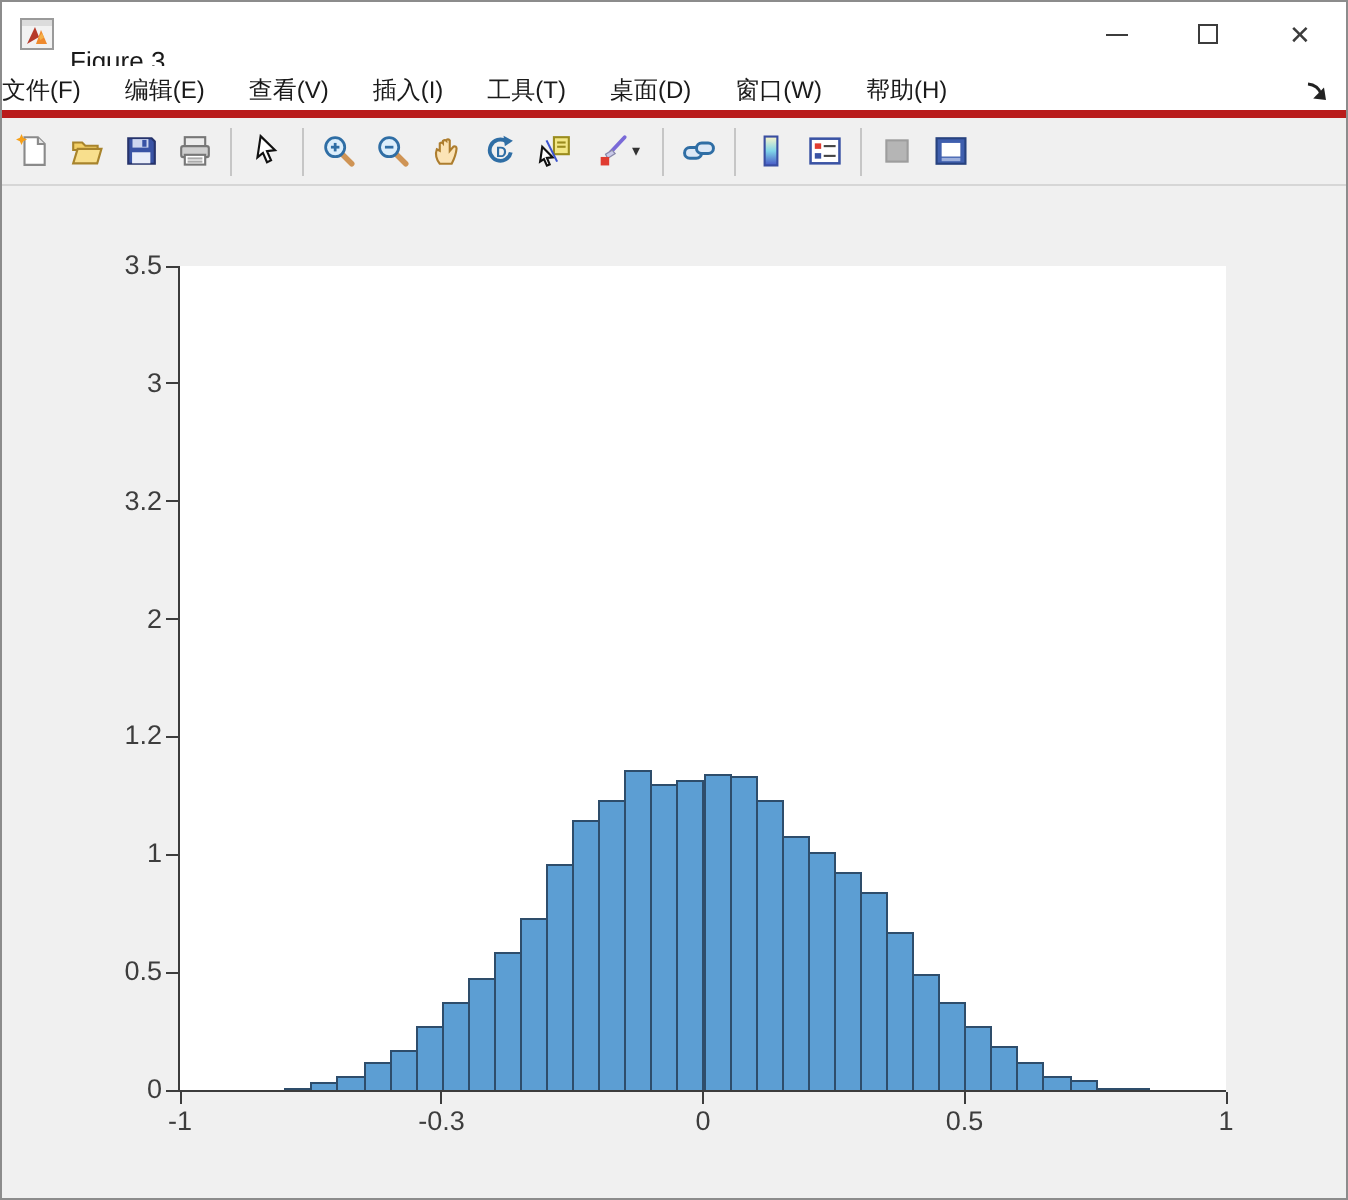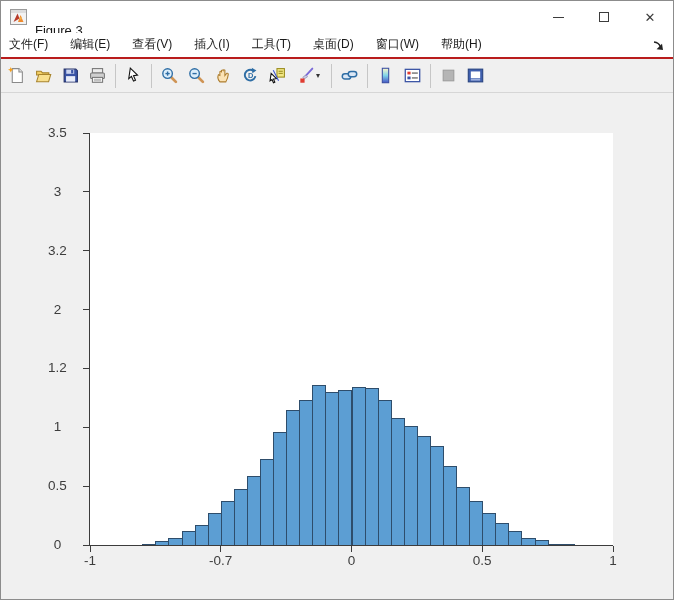--- a/index.html
+++ b/index.html
@@ -17,21 +17,21 @@
   .titlebar .app-icon { margin:0 8px 0 9px; width:17px; height:16px; flex:0 0 auto; }
   .titlebar .title { font-size:13px; color:#1a1a1a;margin-top:27px; }
   .win-controls { position:absolute; right:0; top:0; height:32px; display:flex; }
   .win-btn { width:46px; height:32px; display:flex; align-items:center; justify-content:center; }
   .glyph-min { width:11px; height:1px; background:#3c3c3c; }
   .glyph-max { width:10px; height:10px; border:1px solid #3c3c3c; }
   .glyph-close { font-size:13px; color:#3c3c3c; line-height:1; }
   
   .menubar {
     position:absolute; top:32px; left:0; right:0; height:26px; background:#ffffff;
-    display:flex; align-items:flex-end; padding-left:8px; border-bottom:2px solid #b91c1c;
+    display:flex; align-items:flex-start; border-bottom:4px solid #b91c1c;
   }
   .menu-item { font-size:12px; color:#1a1a1a; padding:4px 0; margin-right:22px; white-space:nowrap; }
   .menu-dock { position:absolute; right:8px; top:5px; width:14px; height:14px; }
   
   .toolbar {
     position:absolute; top:58px; left:0; right:0; height:34px; background:#f0f0f0;
     border-bottom:1px solid #d6d6d6; display:flex; align-items:center; padding-left:2px;
   }
   .tb-btn { width:27px; height:28px; display:flex; align-items:center; justify-content:center; border-radius:2px; }
   .tb-btn svg { display:block; }
@@ -40,21 +40,21 @@
   .tb-sep { width:1px; height:24px; background:#c6c6c6; margin:0 4px; flex:0 0 auto; }
   
   .canvas { position:absolute; top:92px; left:0; right:0; bottom:0; background:#f0f0f0; }
   .plot-area {
     position:absolute; left:88px; top:40px; width:524px; height:413px; background:#ffffff;
     border-left:1px solid #3c3c3c; border-bottom:1px solid #3c3c3c;
   }
   .bar { position:absolute; bottom:0; }
   .ytick { position:absolute; width:6px; height:1px; background:#3c3c3c; left:-7px; }
   .xtick { position:absolute; width:1px; height:6px; background:#3c3c3c; bottom:-7px; }
-  .ylab { position:absolute; left:-56px; width:47px; text-align:center; font-size:13.5px; color:#3d3d3d; }
+  .ylab { position:absolute; left:-56px; width:47px; text-align:right; font-size:13.5px; color:#3d3d3d; }
   .xlab { position:absolute; width:70px; text-align:center; font-size:13.5px; color:#3d3d3d; top:calc(100% + 8px); }
 </style>
 </head>
 <body>
 
 <div class="window">
 
   <div class="titlebar">
     <span class="app-icon">
       <svg width="17" height="16" viewBox="0 0 17 16">
@@ -303,21 +303,21 @@
         <div class="ylab" style="top: 168.571px;">2</div>
         <div class="ytick" style="top: 117.214px;"></div>
         <div class="ylab" style="top: 109.714px;">3.2</div>
         <div class="ytick" style="top: 58.3571px;"></div>
         <div class="ylab" style="top: 50.8571px;">3</div>
         <div class="ytick" style="top: -0.5px;"></div>
         <div class="ylab" style="top: -8px;">3.5</div>
         <div class="xtick" style="left: -0.5px;"></div>
         <div class="xlab" style="left: -35px;">-1</div>
         <div class="xtick" style="left: 130.25px;"></div>
-        <div class="xlab" style="left: 95.75px;">-0.7</div>
+        <div class="xlab" style="left: 95.75px;">-0.3</div>
         <div class="xtick" style="left: 261px;"></div>
         <div class="xlab" style="left: 226.5px;">0</div>
         <div class="xtick" style="left: 391.75px;"></div>
         <div class="xlab" style="left: 357.25px;">0.5</div>
         <div class="xtick" style="left: 522.5px;"></div>
         <div class="xlab" style="left: 488px;">1</div>
       </div>
   </div>
 
 </div>

